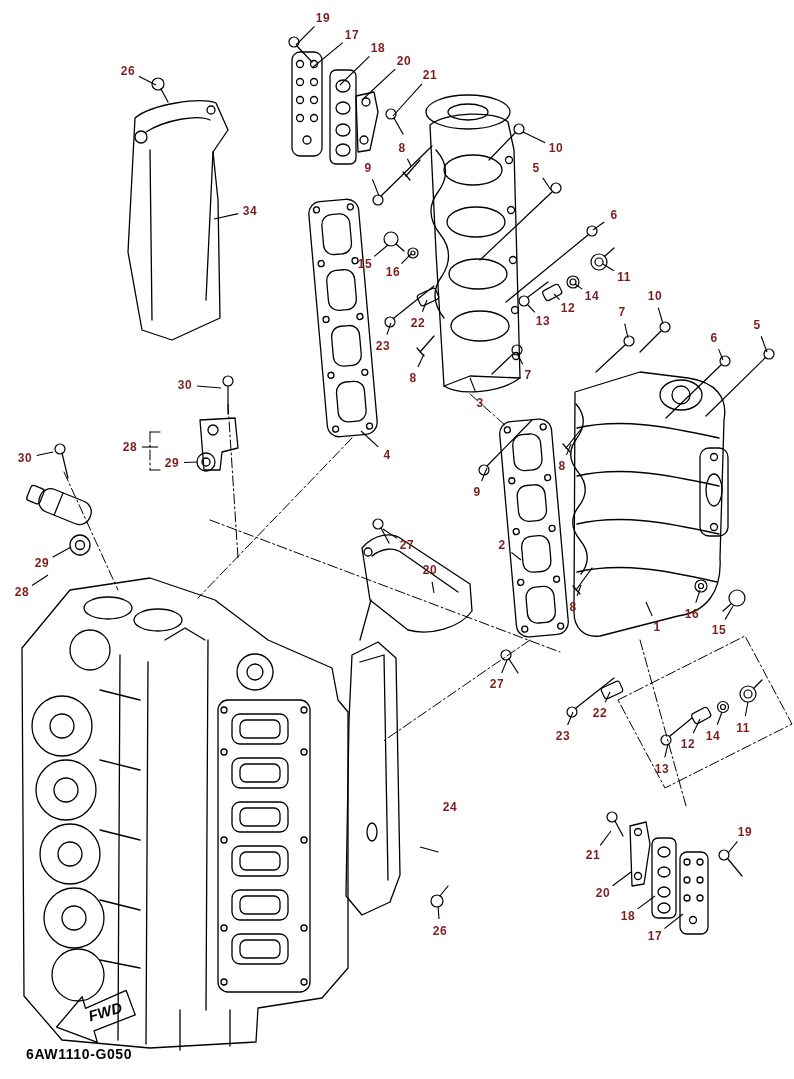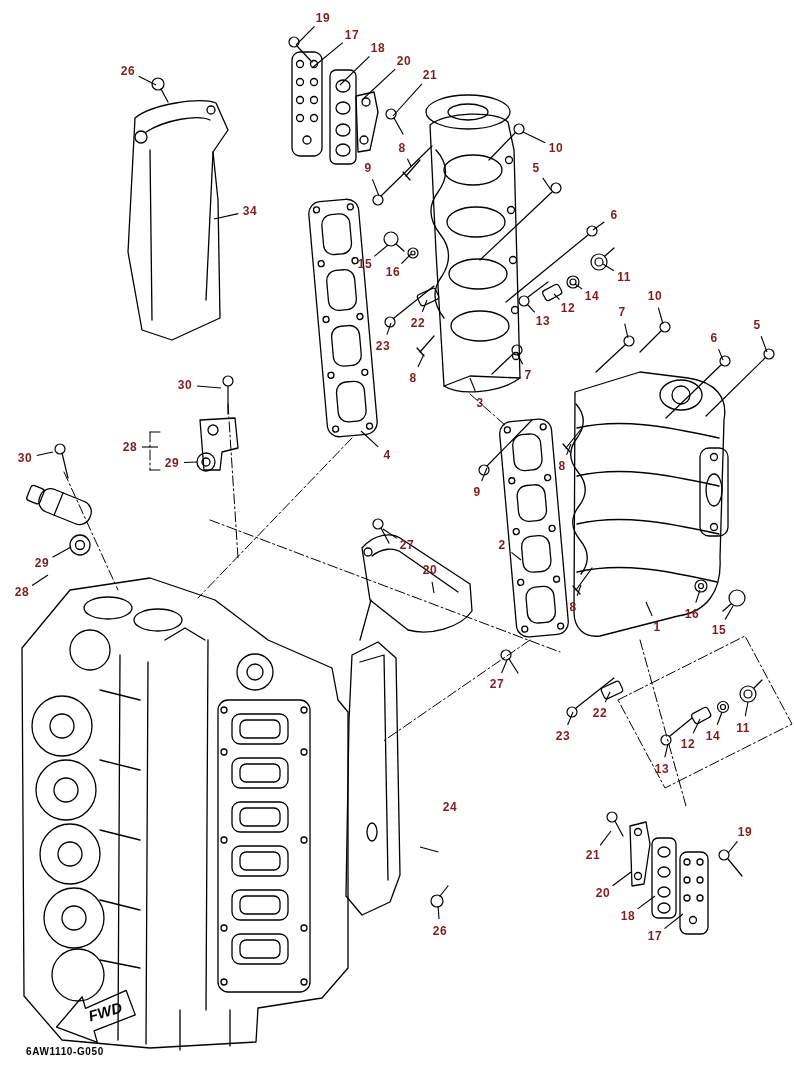--- a/index.html
+++ b/index.html
@@ -23,21 +23,21 @@
     color:#7f1d1d;
     letter-spacing:0.5px;
     line-height:1;
     padding:1px 2px;
     user-select:none;
   }
   .part-code{
     position:absolute;
     left:26px;
     top:1046px;
-    font-size:10px;
+    font-size:14px;
     font-weight:bold;
     color:#000;
     letter-spacing:0.6px;
   }
 </style>
 </head>
 <body>
 
 <div class="page">
 

